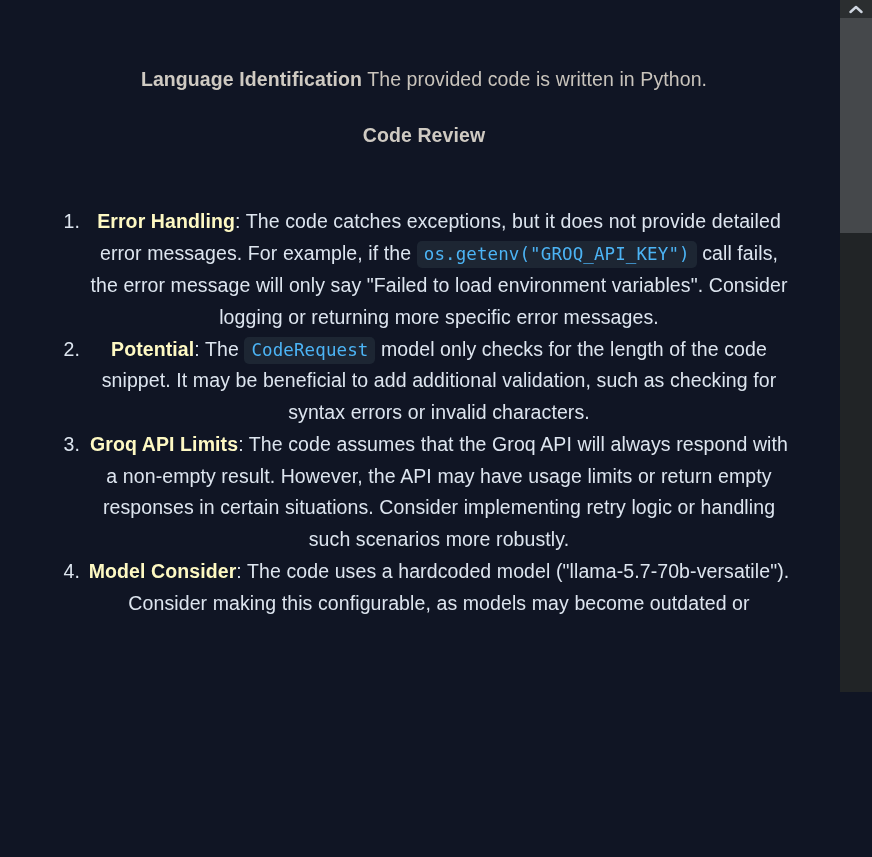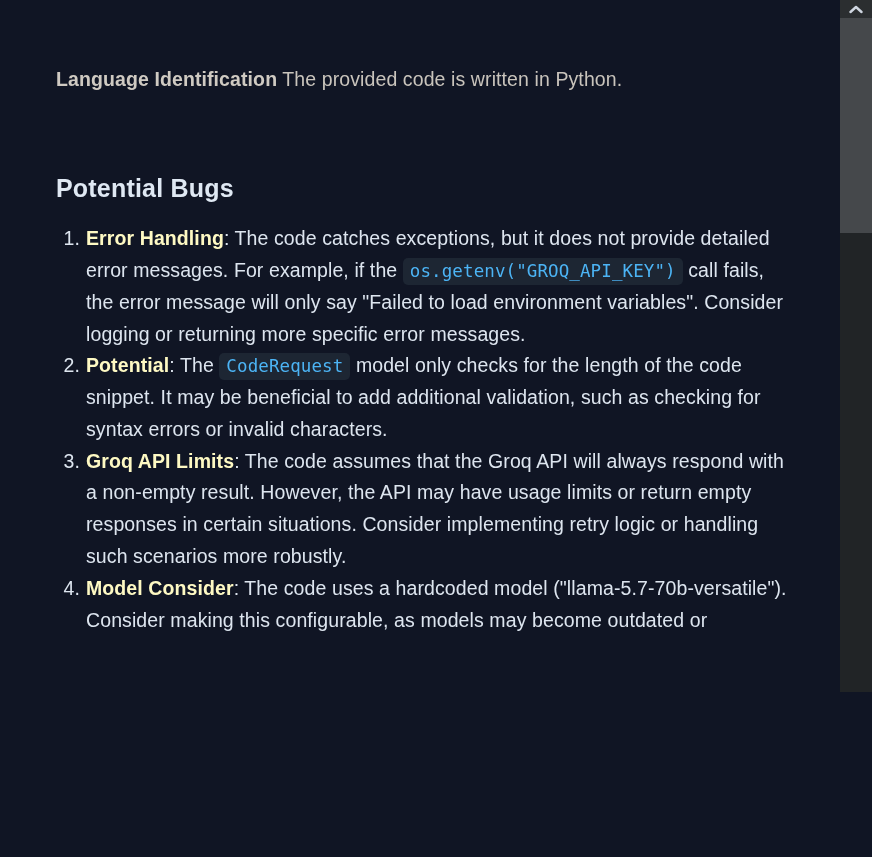--- a/index.html
+++ b/index.html
@@ -14,20 +14,21 @@
     background: #101524;
     font-family: "Liberation Sans", sans-serif;
   }
 
   .viewport {
     position: relative;
     width: 872px;
     height: 692px;
     background: #101524;
     overflow: hidden;
+    text-align: center;
   }
 
   
   .content {
     position: absolute;
     left: 0;
     top: 0;
     width: 840px;
     height: 857px;
     background: #101524;
@@ -162,26 +163,26 @@
 </style>
 </head>
 <body>
 
 <div class="viewport">
 
   <div class="content">
 
     <p class="warm-para lang-line"><span class="lead">Language Identification</span><span> The provided code is written in Python.</span></p>
 
+    <p class="warm-para code-review-line">Code Review</p>
 
     <div class="md">
 
 
 
-      <h2 class="bugs-heading">Potential Bugs</h2>
 
       <ol class="bug-list">
 
         <li><span class="bug-title">Error Handling</span><span>: The code catches exceptions, but it does not provide detailed error messages. For example, if the </span><code class="inline">os.getenv("GROQ_API_KEY")</code><span> call fails, the error message will only say "Failed to load environment variables". Consider logging or returning more specific error messages.</span></li>
 
         <li><span class="bug-title">Potential</span><span>: The </span><code class="inline">CodeRequest</code><span> model only checks for the length of the code snippet. It may be beneficial to add additional validation, such as checking for syntax errors or invalid characters.</span></li>
 
         <li><span class="bug-title">Groq API Limits</span><span>: The code assumes that the Groq API will always respond with a non-empty result. However, the API may have usage limits or return empty responses in certain situations. Consider implementing retry logic or handling such scenarios more robustly.</span></li>
 
         <li><span class="bug-title">Model Consider</span><span>: The code uses a hardcoded model ("llama-5.7-70b-versatile"). Consider making this configurable, as models may become outdated or</span></li>

